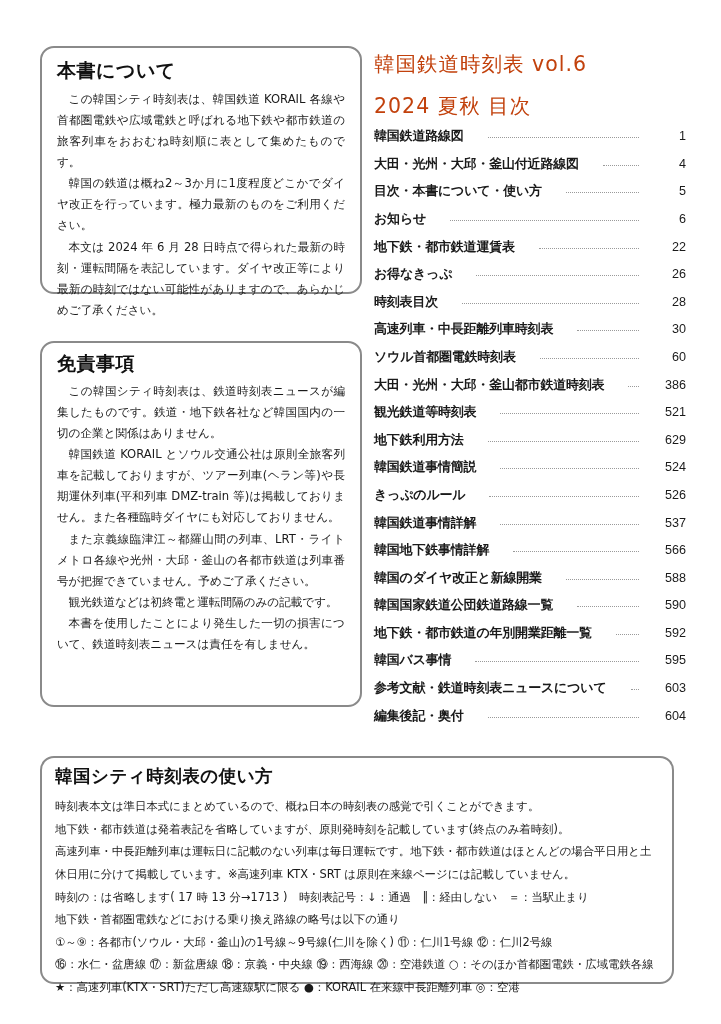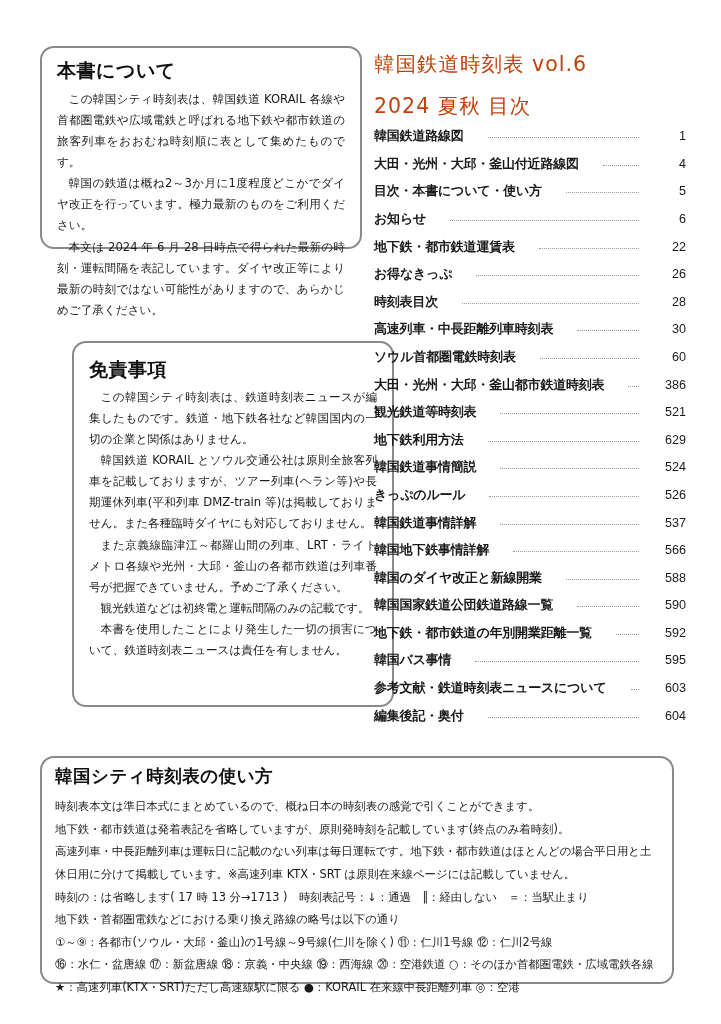--- a/index.html
+++ b/index.html
@@ -50,32 +50,31 @@
   .body-text p {
     margin: 0;
     text-indent: 1em;
   }
 
   
   #panel-about {
     left: 40px;
     top: 46px;
     width: 322px;
-    height: 203px;
+    height: 248px;
     padding: 12px 15px 10px 15px;
   }
   #panel-about .panel-title { margin-bottom: 8px; }
 
   #panel-disclaimer {
     left: 40px;
     top: 341px;
     width: 322px;
     height: 366px;
-    padding: 16px 15px 10px 15px;
-    margin-left: 32px;
+    padding: 10px 15px 10px 15px;
   }
   #panel-disclaimer .panel-title { margin-bottom: 7px; }
 
   
   #toc-column {
     position: absolute;
     left: 374px;
     top: 52px;
     width: 312px;
   }

